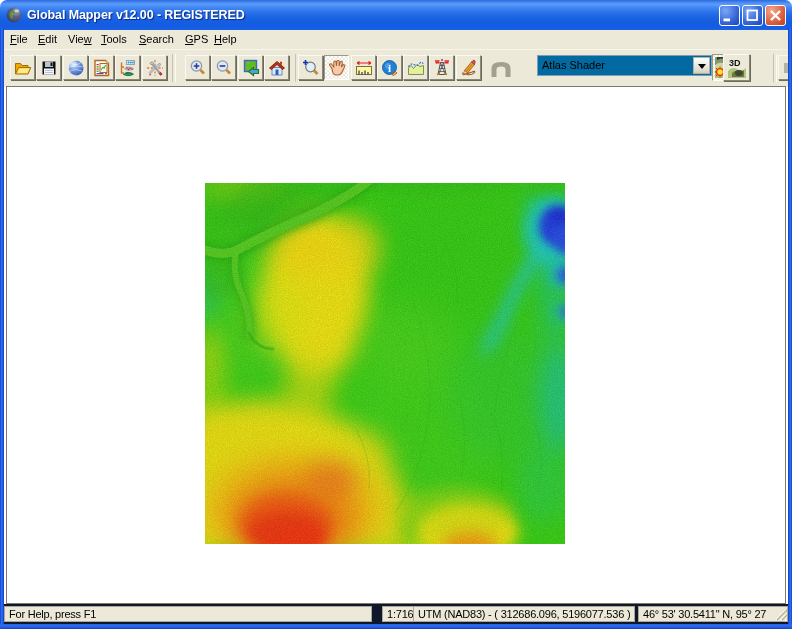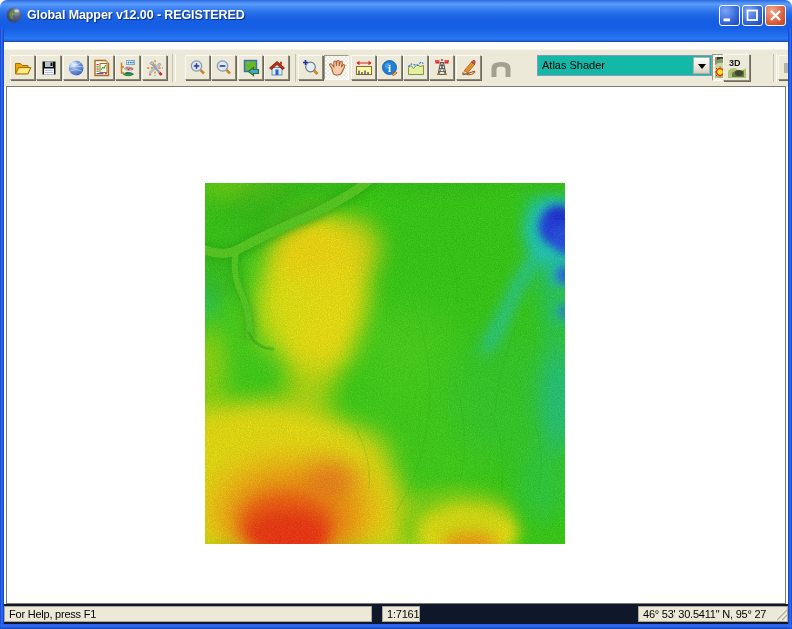--- a/index.html
+++ b/index.html
@@ -23,21 +23,21 @@
 
 #menu{position:absolute;left:4px;top:30px;width:784px;height:19px;background:#ece9d8;}
 #menu span{position:absolute;top:3px;font-size:11px;color:#000;}
 #menu u{text-decoration:underline;}
 
 #tool{position:absolute;left:4px;top:49px;width:784px;height:37px;background:#ece9d8;border-top:1px solid #f7f5ea;}
 .tb{position:absolute;top:5px;width:25px;height:25px;background:#ece9d8;border:1px solid;border-color:#f9f8f3 #8a8775 #8a8775 #f9f8f3;box-shadow:1px 1px 0 #6c6a5c;box-sizing:border-box;}
 .tb svg{position:absolute;left:3px;top:3px;}
 .tbp{border-color:#9d9a86 #fff #fff #9d9a86;box-shadow:none;background:#fbfaf4;background-image:conic-gradient(#fff 25%,#eeebdd 0 50%,#fff 0 75%,#eeebdd 0);background-size:4px 4px;}
 .sep{position:absolute;top:4px;width:2px;height:28px;border-left:1px solid #c6c3b2;border-right:1px solid #fbfaf3;}
-#combo{position:absolute;left:533px;top:5px;width:175px;height:21px;background:#14b8a6;border:1px solid #7f9db9;box-sizing:border-box;}
+#combo{position:absolute;left:533px;top:5px;width:175px;height:21px;background:#0369a1;border:1px solid #7f9db9;box-sizing:border-box;}
 #combo .ct{position:absolute;left:4px;top:3px;font-size:11px;}
 #combo .cb{position:absolute;right:1px;top:1px;width:17px;height:17px;background:linear-gradient(180deg,#fefefe,#e0ddd0 80%,#d0cdbc);border:1px solid #b5b2a1;box-sizing:border-box;}
 #combo .cb:after{content:"";position:absolute;left:4px;top:6px;border:4px solid transparent;border-top:5px solid #000;}
 
 #client{position:absolute;left:6px;top:86px;width:780px;height:518px;background:#fff;border:1px solid #7d7b6e;box-sizing:border-box;}
 #map{position:absolute;left:205px;top:183px;width:360px;height:361px;}
 
 #status{position:absolute;left:4px;top:604px;width:784px;height:31px;background:#0f172a;}
 .sp{position:absolute;top:2px;height:16px;background:#ece9d8;border:1px solid #aca899;box-sizing:border-box;font-size:11px;letter-spacing:-0.22px;color:#000;padding:1px 0 0 4px;white-space:nowrap;overflow:hidden;}
 #grip{position:absolute;right:1px;top:3px;width:14px;height:15px;}
@@ -69,20 +69,29 @@
     <div class="tbtn" id="bmax">
         <svg width="19" height="19">
           <rect x="4.5" y="4.5" width="9.5" height="9.5" fill="none" stroke="#fff" stroke-width="1.8"></rect>
         </svg>
       </div>
     <div class="tbtn" id="bclose">
         <svg width="19" height="19">
           <path d="M5 5 L14 14 M14 5 L5 14" stroke="#fff" stroke-width="2.4"></path>
         </svg>
       </div>
+  </div>
+  <div id="menu">
+    <span style="left:6px"><u>F</u>ile</span>
+    <span style="left:34px"><u>E</u>dit</span>
+    <span style="left:64px">Vie<u>w</u></span>
+    <span style="left:97px"><u>T</u>ools</span>
+    <span style="left:135px"><u>S</u>earch</span>
+    <span style="left:181px"><u>G</u>PS</span>
+    <span style="left:210px"><u>H</u>elp</span>
   </div>
   <div id="tool">
     <div class="tb" style="left:6px" id="i-open">
         <svg width="18" height="18" viewBox="0 0 18 18">
       <path d="M1.5 15 L1.5 4.5 L6.5 4.5 L8 6.5 L14 6.5 L14 9" fill="#f0a800" stroke="#a07000" stroke-width="1"></path>
       <path d="M4.5 8.5 L16.8 8.5 L14 15 L1.5 15 Z" fill="#ffd24a" stroke="#a07000" stroke-width="1"></path>
       <path d="M5.5 9.5 L15.2 9.5 L13.2 14 L3.5 14 Z" fill="#ffe88e"></path>
     </svg>
       </div>
     <div class="tb" style="left:32px" id="i-save">
@@ -396,20 +405,21 @@
       <path d="M240 60 C250 80 254 100 252 120"></path>
       <path d="M330 240 C336 260 338 284 334 306"></path>
     </g>
 
     <rect width="360" height="361" filter="url(#nz)" opacity="0.15"></rect>
     <rect width="360" height="361" filter="url(#nzw)" opacity="0.10"></rect>
   </svg>
   <div id="status">
     <div class="sp" style="left:0px;width:368px">For Help, press F1</div>
     <div class="sp" style="left:378px;width:38px">1:7161</div>
+    <div class="sp" style="left:409px;width:222px">UTM (NAD83) - ( 312686.096, 5196077.536 )</div>
     <div class="sp" style="left:634px;width:150px">46° 53' 30.5411" N, 95° 27</div>
     <svg id="grip" viewBox="0 0 14 15">
       <path d="M13 3 L3 13 M13 8 L8 13 M13 13 L12 14" stroke="#fff" stroke-width="1.4"></path>
       <path d="M14 3 L4 13 M14 8 L9 13" stroke="#a9a592" stroke-width="1.2"></path>
     </svg>
   </div>
   <div class="bL"></div>
     <div class="bR"></div>
     <div class="bB"></div>
 </div>

